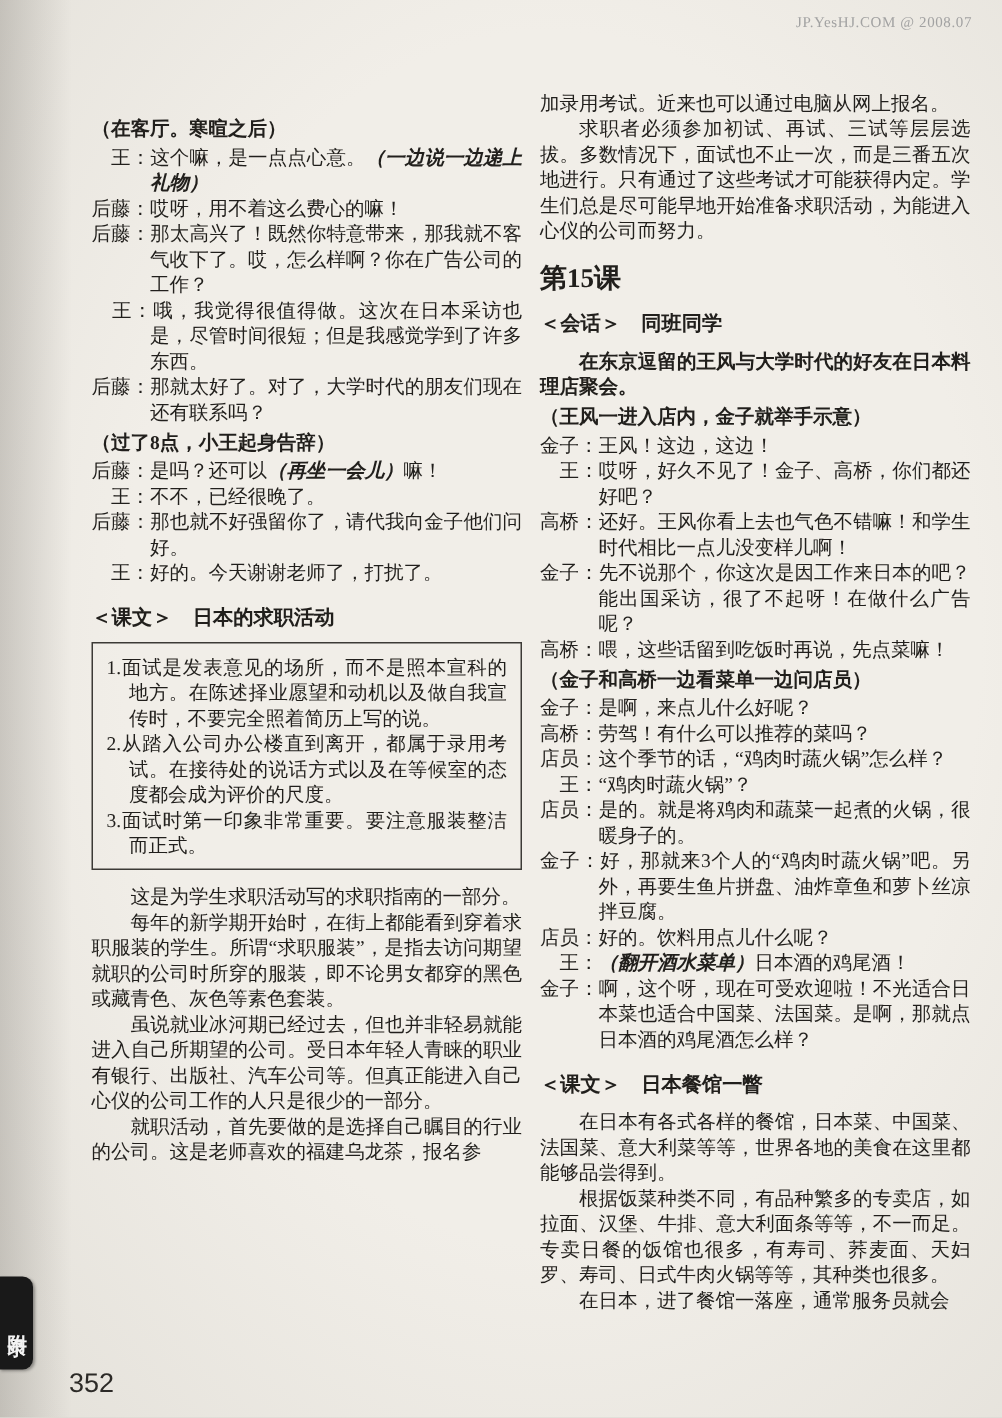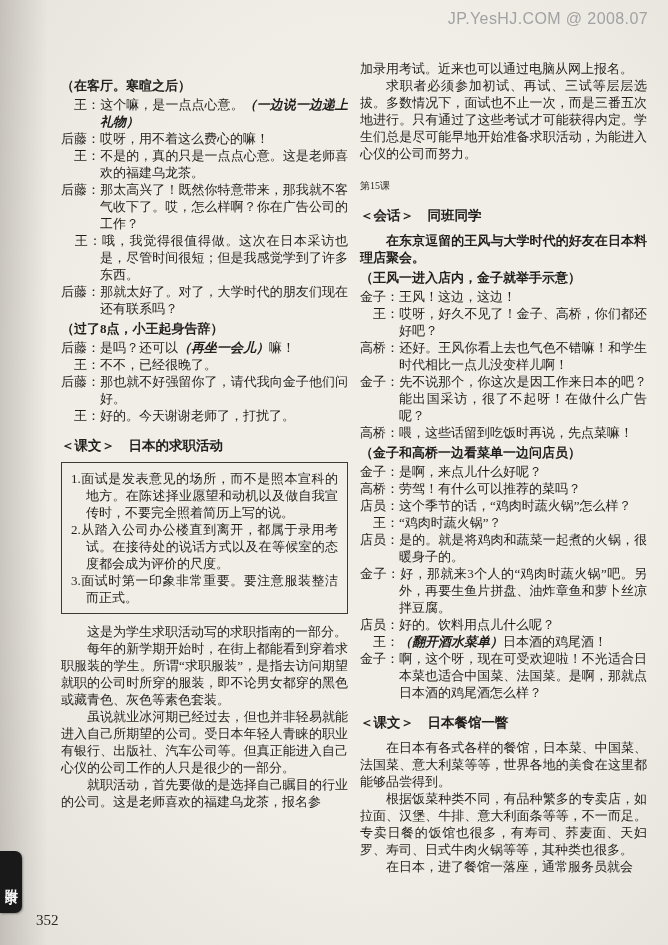--- a/index.html
+++ b/index.html
@@ -14,76 +14,75 @@
     background:radial-gradient(ellipse at 55% 45%, #f1eee8 55%, #e4e1da 100%);
     color:#211f1c;
   }
   .edge-shade {
     position:absolute; left:0; top:0; bottom:0; width:48px;
     background:linear-gradient(to right, rgba(60,55,48,0.20), rgba(60,55,48,0));
     pointer-events:none;
   }
   .watermark {
     position:absolute; top:10px; right:20px;
-    font-family:Liberation Sans, sans-serif;
-    font-size:16px; color:#a2a2a2; letter-spacing:0.4px;
+    font-family:Liberation Serif, serif;
+    font-size:10px; color:#a2a2a2; letter-spacing:0.4px;
   }
   .col {
     position:absolute; width:287px;
     font-size:13px; line-height:17px;
     text-align:justify; overflow-wrap:break-word;
   }
   .col-left  { left:61px;  top:74px; }
   .col-right { left:360px; top:60px; }
   .stage { font-weight:bold; margin:3px 0 2px; }
   .dline { padding-left:39px; text-indent:-39px; }
   .note  { font-weight:bold; font-style:italic; }
   .heading { font-size:13.5px; font-weight:bold; margin:13px 0 8px; }
-  .lesson  { font-size:10px; font-weight:normal; margin:15px 0 6px; }
+  .lesson  { font-size:18px; font-weight:bold; margin:15px 0 6px; }
   .tipbox {
     border:1px solid #3c3a36; margin:2px 0 9px; padding:7px 9px;
   }
   .boxitem { padding-left:15px; text-indent:-15px; }
   .para { text-indent:26px; }
   .noindent { text-indent:0; }
   .intro { font-weight:bold; text-indent:26px; margin-bottom:2px; }
   .side-tab {
     position:absolute; left:0; top:851px; width:22px; height:62px;
     background:#191919; border-radius:0 7px 7px 0;
     color:#f3f3f3; display:flex; align-items:center; justify-content:center;
     box-shadow:1px 1px 2px rgba(0,0,0,0.35);
   }
   .vtext {
     writing-mode:vertical-rl; text-orientation:upright;
     font-family:"Liberation Sans","DejaVu Sans",sans-serif;
     font-size:13px; font-weight:bold; letter-spacing:3px;
   }
   .page-number {
-    position:absolute; left:36px; top:912px;
-    font-family:Liberation Serif, serif;
-    font-size:15px; color:#2c2a27;
+    position:absolute; left:46px; top:912px;
+    font-family:Liberation Sans, sans-serif;
+    font-size:18px; color:#2c2a27;
   }
 </style>
 </head>
 <body>
 
 <div class="page">
   <div class="edge-shade"></div>
   <div class="watermark">JP.YesHJ.COM @ 2008.07</div>
 
   <div class="col col-left">
     <p class="stage">（在客厅。寒暄之后）</p>
 
     <div>
 
         <p class="dline"><span>　王：</span><span>这个嘛，是一点点心意。</span><span class="note">（一边说一边递上礼物）</span><span></span></p>
 
         <p class="dline"><span>后藤：</span><span>哎呀，用不着这么费心的嘛！</span><span class="note"></span><span></span></p>
 
-        <p class="dline"><span>　王：</span><span>不是的，真的只是一点点心意。这是老师喜欢的福建乌龙茶。</span><span class="note"></span><span></span></p>
 
         <p class="dline"><span>后藤：</span><span>那太高兴了！既然你特意带来，那我就不客气收下了。哎，怎么样啊？你在广告公司的工作？</span><span class="note"></span><span></span></p>
 
         <p class="dline"><span>　王：</span><span>哦，我觉得很值得做。这次在日本采访也是，尽管时间很短；但是我感觉学到了许多东西。</span><span class="note"></span><span></span></p>
 
         <p class="dline"><span>后藤：</span><span>那就太好了。对了，大学时代的朋友们现在还有联系吗？</span><span class="note"></span><span></span></p>
 
       </div>
 
     <p class="stage">（过了8点，小王起身告辞）</p>

